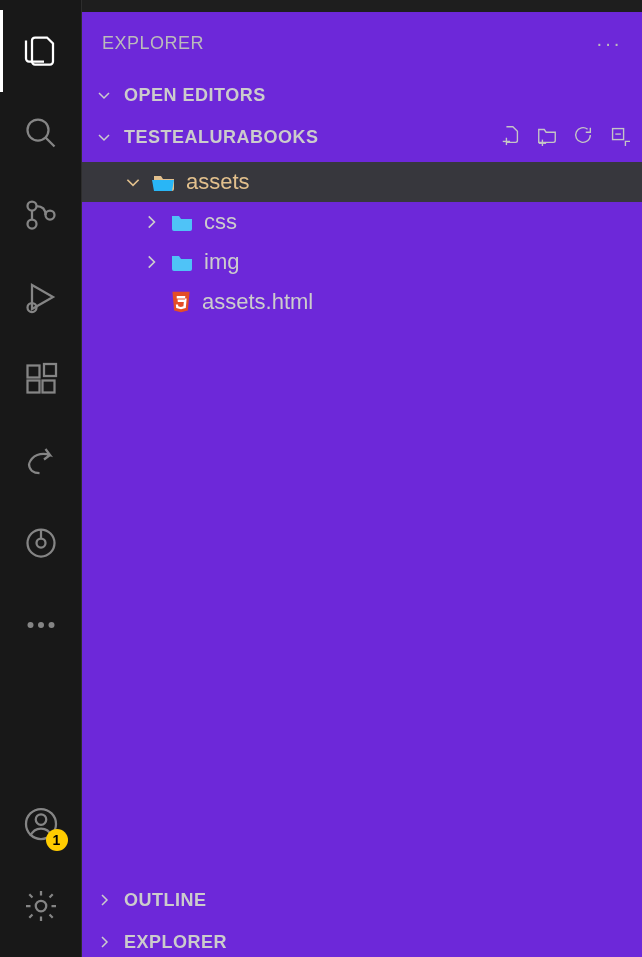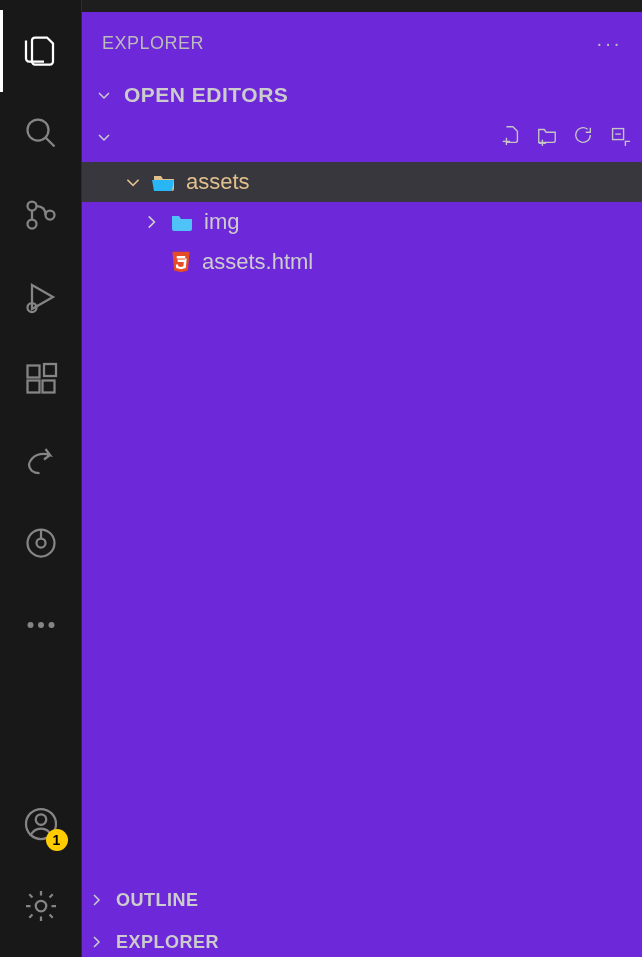--- a/index.html
+++ b/index.html
@@ -50,21 +50,21 @@
     }
     .panel-header {
       height: 62px; display: flex; align-items: center;
       padding: 0 20px; justify-content: space-between;
       color: #bbbbbb; font-size: 18px; letter-spacing: 0.5px;
     }
     .more-dots { color: #bbbbbb; font-size: 20px; letter-spacing: 2px; cursor: pointer; }
     .section-row {
       height: 42px; display: flex; align-items: center;
       padding: 0 12px; gap: 10px;
-      font-size: 21px; font-weight: 700; color: #cccccc;
+      font-size: 18px; font-weight: 700; color: #cccccc;
       cursor: pointer; user-select: none;
     }
     .section-row .chevron { width: 20px; display: flex; justify-content: center; }
     .section-title { letter-spacing: 0.5px; }
     .section-actions { margin-left: auto; display: flex; gap: 14px; align-items: center; }
     .section-actions svg { width: 22px; height: 22px; color: #c5c5c5; }
     .tree { flex: 1; padding-top: 4px; font-size: 22px; }
     .tree-row {
       height: 40px; display: flex; align-items: center;
       padding-left: 18px; gap: 10px; cursor: pointer;
@@ -86,21 +86,21 @@
       width: 22px; height: 24px; display: inline-flex;
       align-items: center; justify-content: center;
     }
     .tree-label { }
     .bottom-sections {
       display: flex; flex-direction: column;
       padding-bottom: 6px;
     }
     .sec-collapsed {
       height: 42px; display: flex; align-items: center;
-      padding: 0 4px; gap: 10px;
+      padding: 0 12px; gap: 10px;
       font-size: 18px; font-weight: 700; color: #cccccc;
       cursor: pointer;
     }
     .sec-collapsed .chevron { width: 20px; display: flex; justify-content: center; }
     svg { fill: none; stroke: currentColor; stroke-width: 1.5; }
     .fill-svg { fill: currentColor; stroke: none; }
   </style>
 </head>
 <body>
 
@@ -192,20 +192,21 @@
     </span>
     <span class="section-title">OPEN EDITORS</span>
   </div>
 
   <div class="section-row">
     <span class="chevron">
       <svg viewBox="0 0 16 16" width="16" height="16">
           <path d="M3 6l5 5 5-5"></path>
         </svg>
     </span>
+    <span class="section-title">TESTEALURABOOKS</span>
     <span class="section-actions">
       <span>
         <svg viewBox="0 0 24 24">
             <path d="M7 3h7l5 5v10a2 2 0 0 1-2 2H7"></path>
             <line x1="3" y1="19" x2="11" y2="19"></line>
             <line x1="7" y1="15" x2="7" y2="23"></line>
           </svg>
       </span>
       <span>
         <svg viewBox="0 0 24 24">
@@ -240,20 +241,34 @@
       </span>
       <span class="folder-icon open">
         <svg viewBox="0 0 24 20">
             <path class="fill-svg" fill="#4fc3f7" stroke="none" d="M2 4h7l2 3h11v10a2 2 0 0 1-2 2H2z"></path>
             <path fill="#29b6f6" stroke="none" d="M0 8h22l-2 11H2z"></path>
           </svg>
       </span>
       <span class="tree-label">assets</span>
     </div>
 
+    <div class="tree-row">
+      <span class="indent-2"></span>
+      <span class="chev">
+        <svg viewBox="0 0 16 16" width="18" height="18">
+            <path d="M6 3l5 5-5 5"></path>
+          </svg>
+      </span>
+      <span class="folder-icon closed">
+        <svg viewBox="0 0 24 20">
+            <path fill="#4fc3f7" stroke="none" d="M2 4h7l2 3h11v10a2 2 0 0 1-2 2H4a2 2 0 0 1-2-2z"></path>
+          </svg>
+      </span>
+      <span class="tree-label">css</span>
+    </div>
 
     <div class="tree-row">
       <span class="indent-2"></span>
       <span class="chev">
         <svg viewBox="0 0 16 16" width="18" height="18">
             <path d="M6 3l5 5-5 5"></path>
           </svg>
       </span>
       <span class="folder-icon closed">
         <svg viewBox="0 0 24 20">

